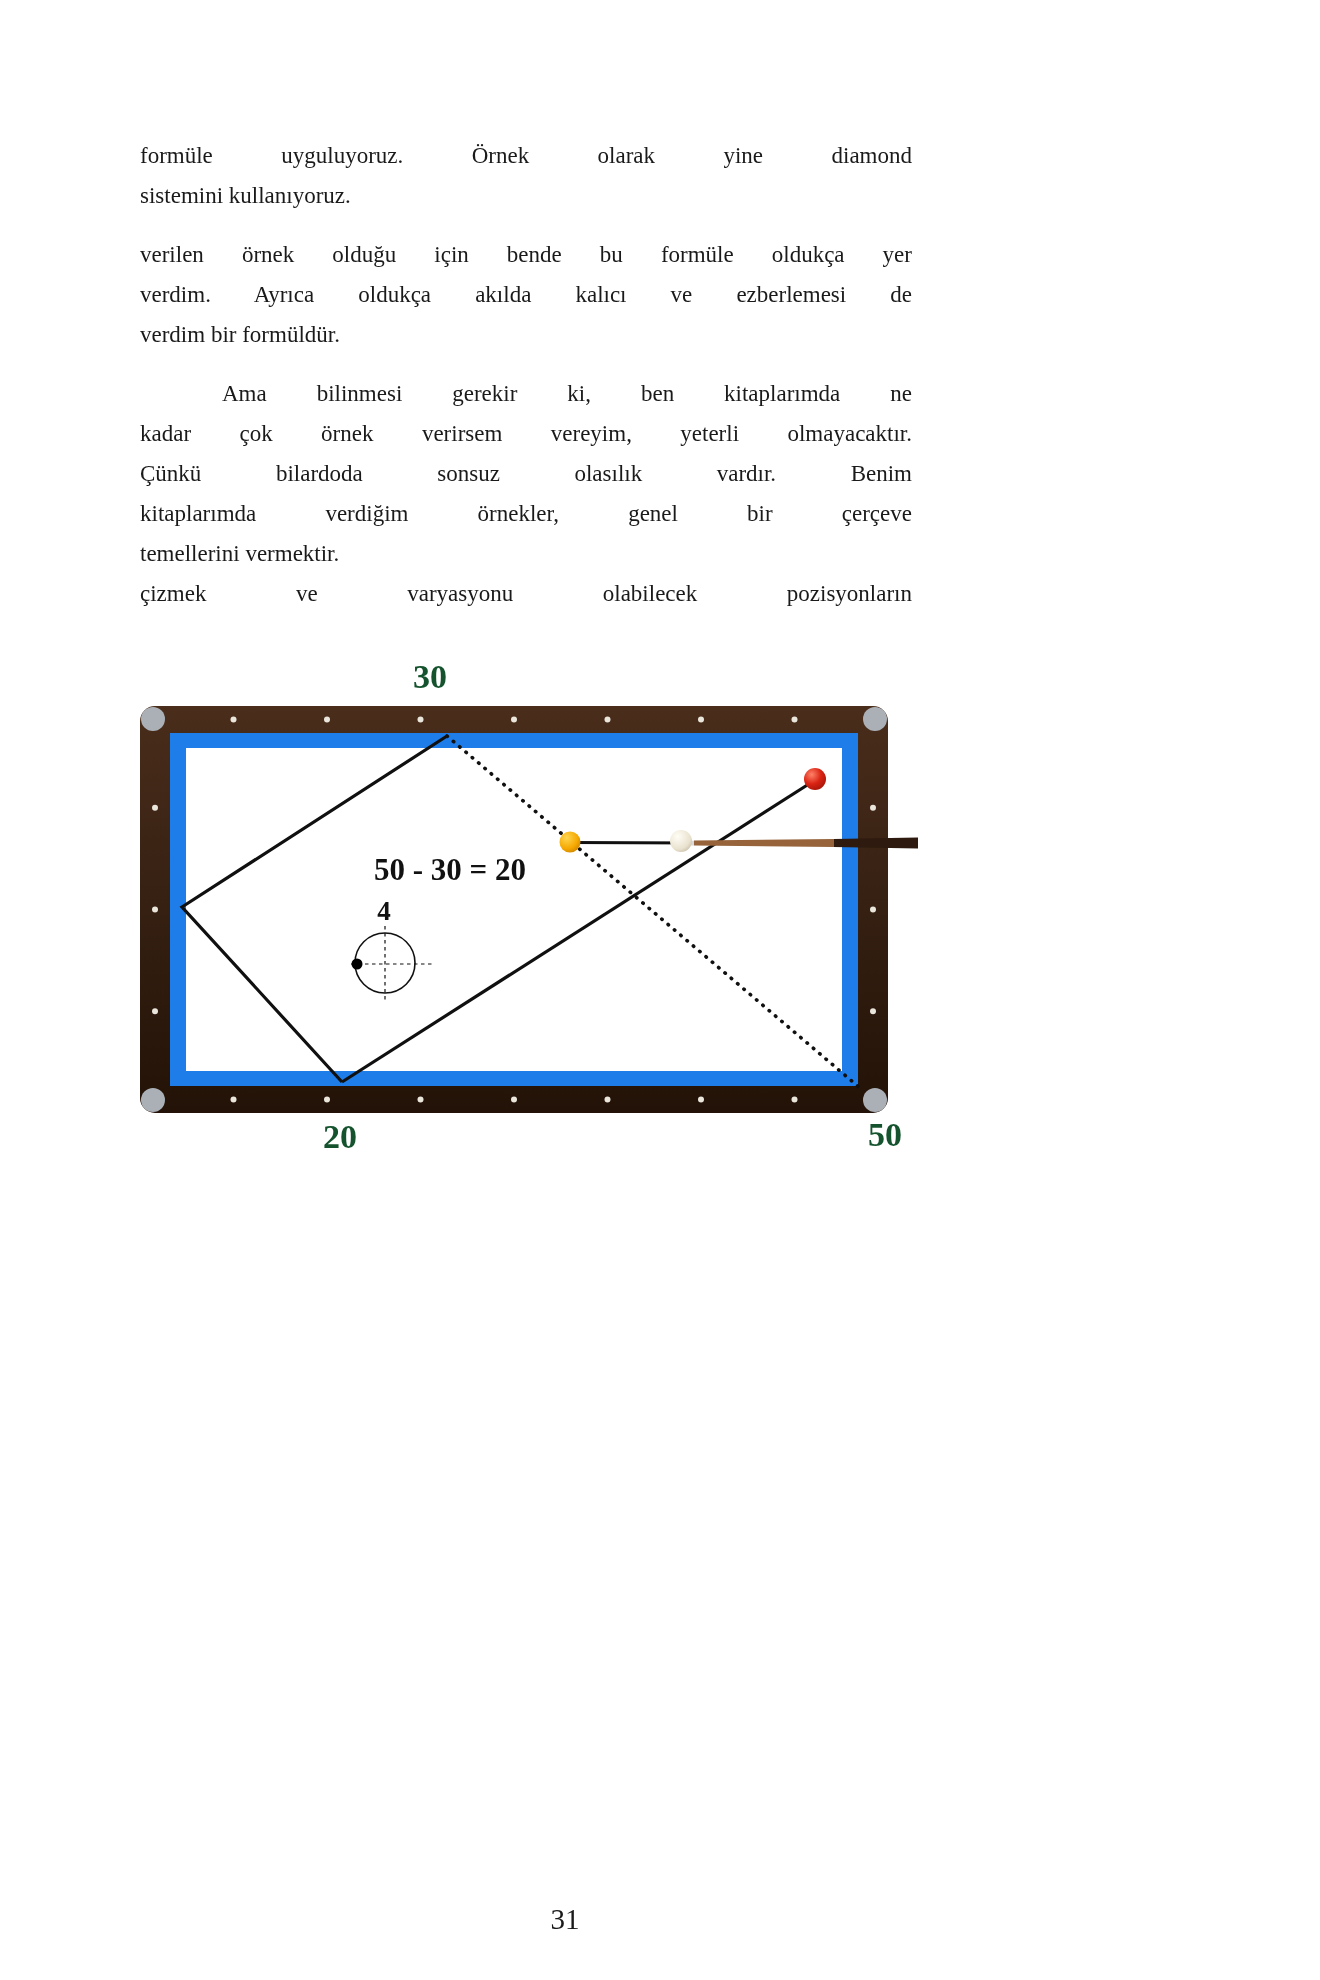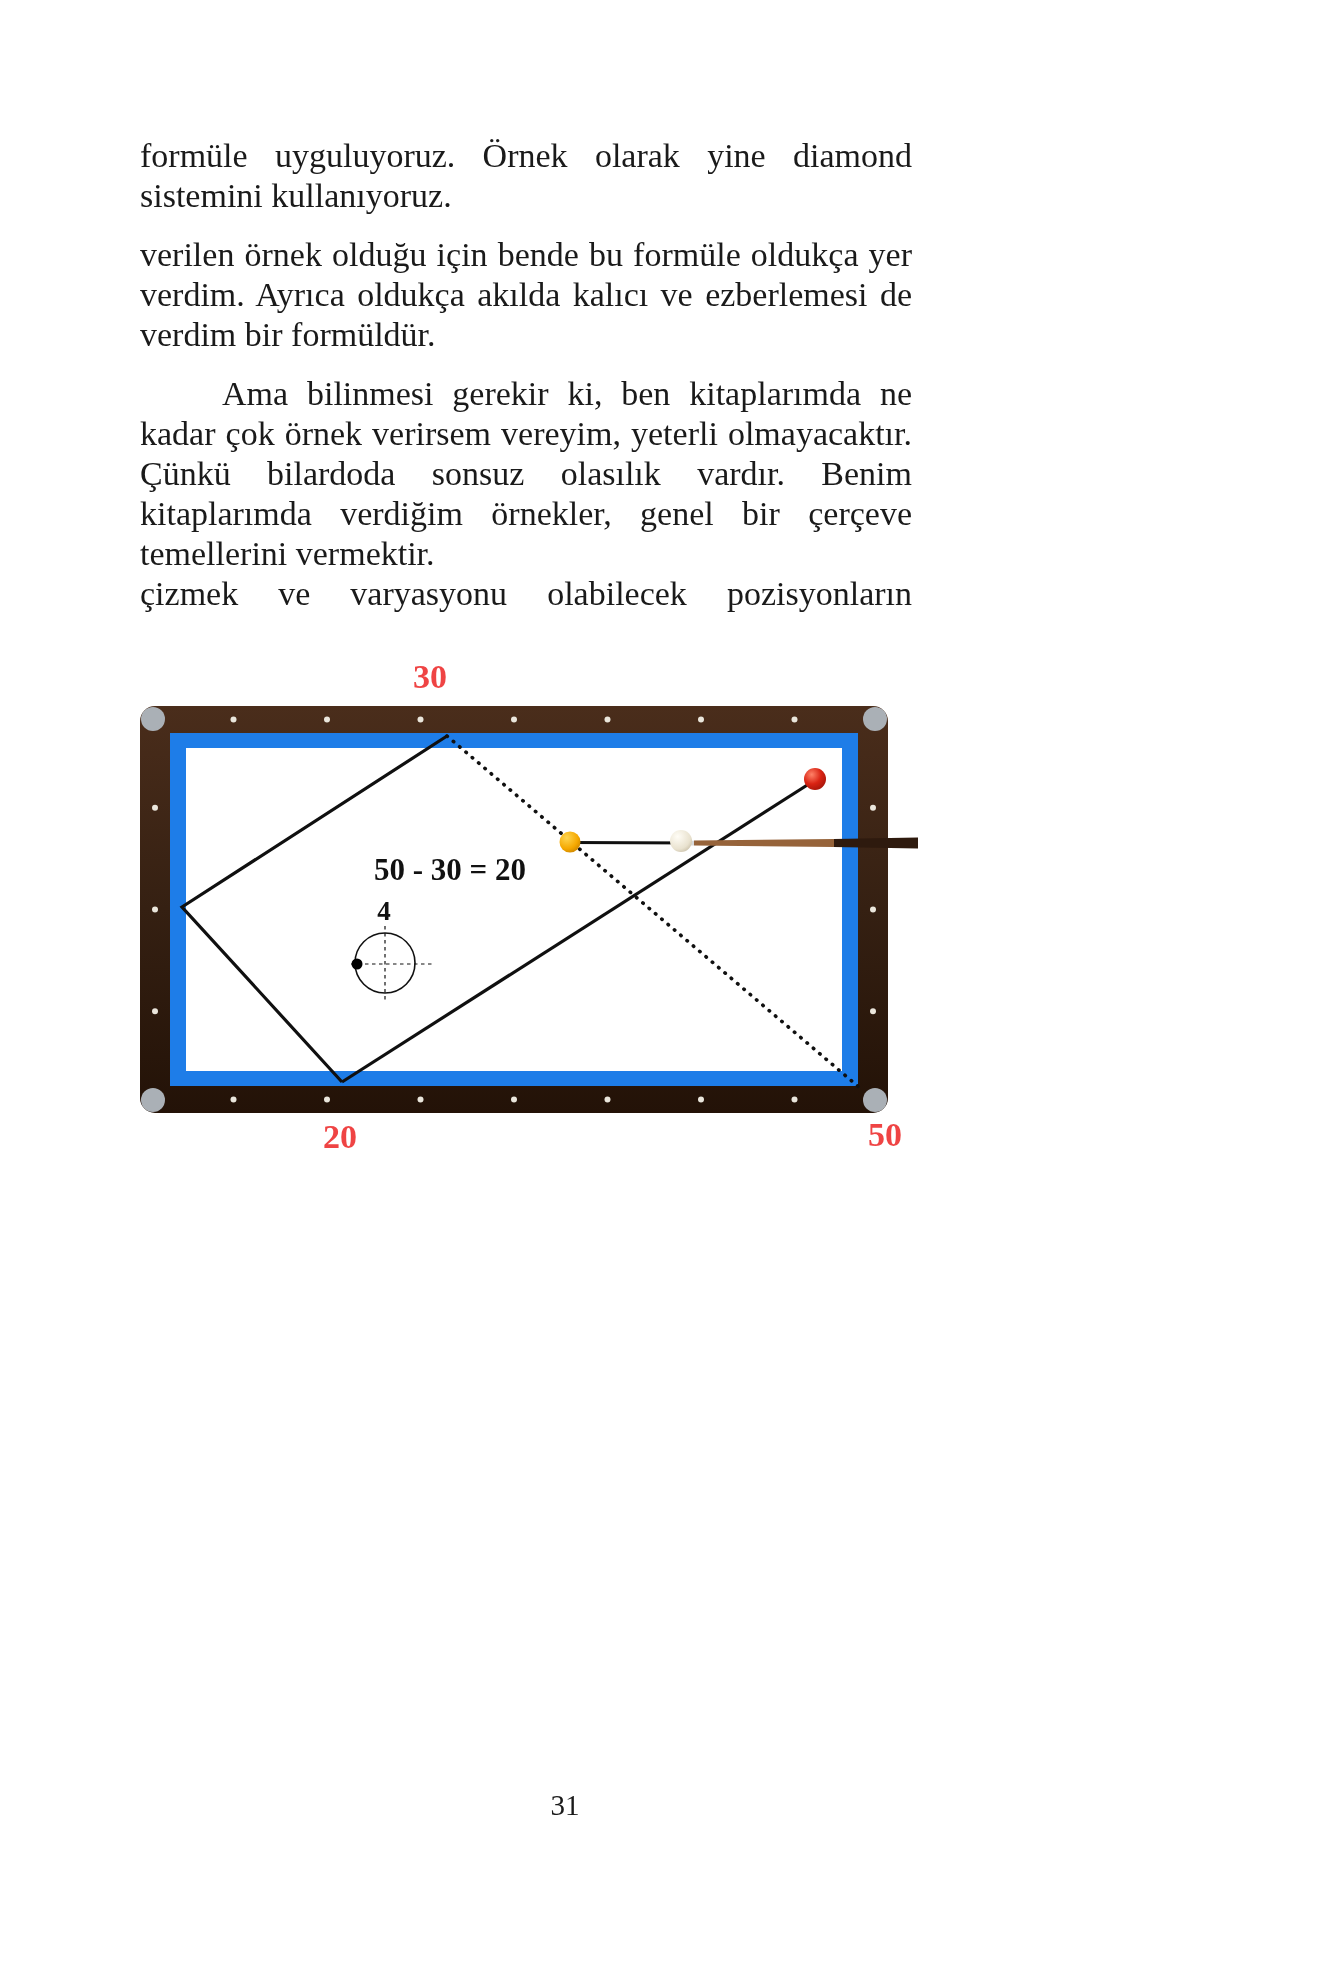--- a/index.html
+++ b/index.html
@@ -10,21 +10,21 @@
     background:#ffffff;
     overflow:hidden;
     font-family:"Liberation Serif", serif;
     color:#1a1a1a;
   }
   .text-block{
     position:absolute;
     left:140px;
     top:136px;
     width:772px;
-    font-size:34px;
+    font-size:23px;
     line-height:40px;
   }
   .para{margin:0;}
   .para + .para{margin-top:19px;}
   .line{
     display:block;
     text-align:justify;
     text-align-last:justify;
   }
   .line.last{text-align-last:left;}
@@ -36,29 +36,29 @@
     width:780px;
     height:407px;
   }
   .table-svg{position:absolute;left:0;top:0;display:block;}
   .lbl{
     position:absolute;
     width:70px;
     text-align:center;
     font-weight:bold;
     font-size:34px;
-    color:#ef4444;
+    color:#14532d;
   }
   .lbl-top{left:255px;top:-48px;}
   .lbl-bl{left:165px;top:412px;}
   .lbl-br{left:710px;top:410px;}
   .page-num{
     position:absolute;
     left:515px;
-    top:1789px;
+    top:1903px;
     width:100px;
     text-align:center;
     font-size:29px;
   }
 </style>
 </head>
 <body>
 
 <div class="page">
 

